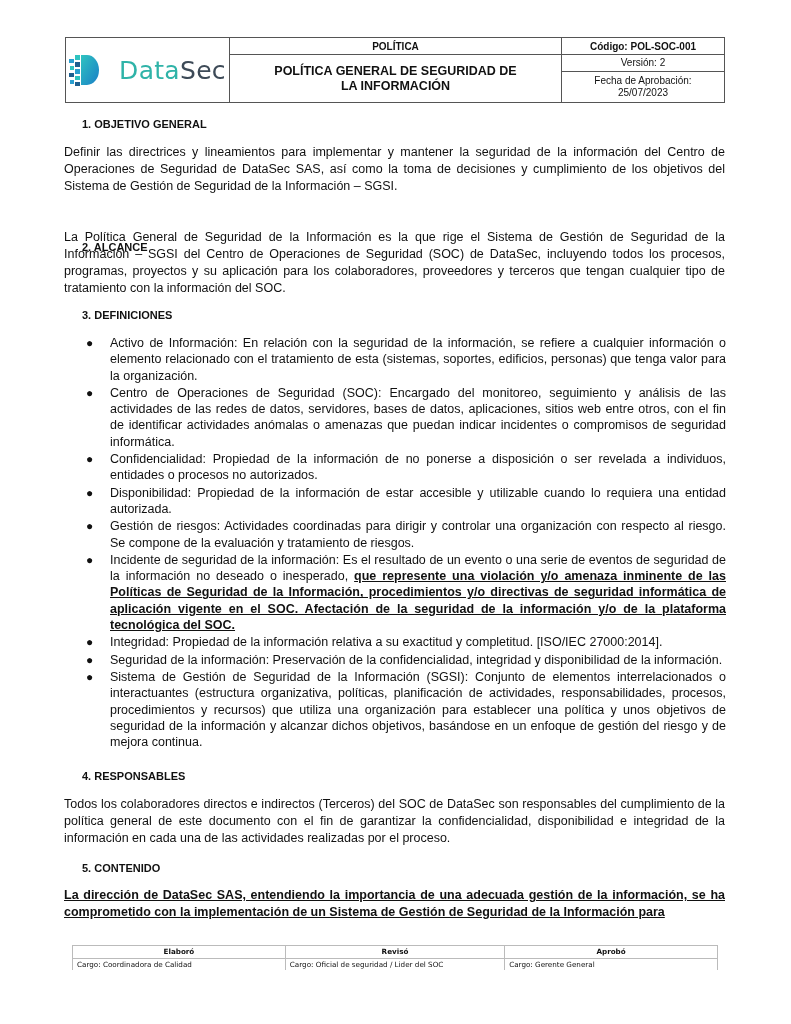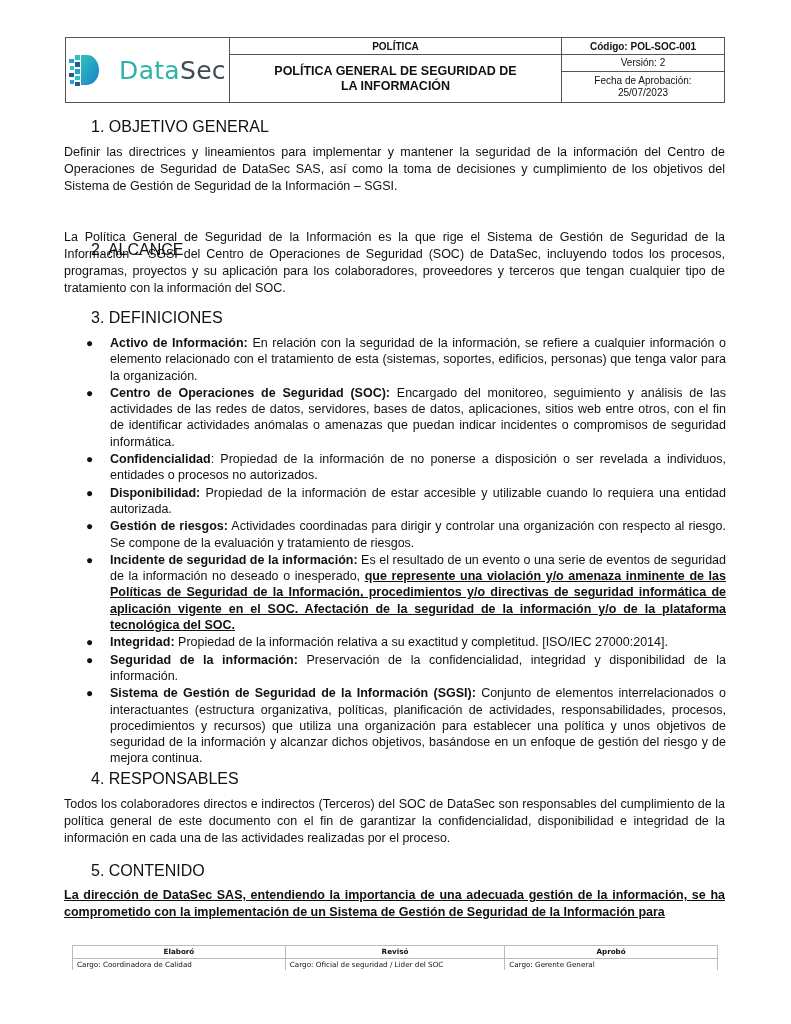--- a/index.html
+++ b/index.html
@@ -11,30 +11,30 @@
     .logo-cell { width: 163px; }
     .logo { display: flex; align-items: center; justify-content: center; gap: 20px; }
     .logo-text { font-family: "DejaVu Sans", sans-serif; font-size: 25px; color: #2fb3a8; letter-spacing: 0.3px; }
     .logo-text .sec { color: #3d4a57; }
     .h-pol { font-size: 10px; font-weight: bold; height: 16px; }
     .h-title { font-size: 12.5px; font-weight: bold; line-height: 15px; }
     .h-code { font-size: 10px; font-weight: bold; width: 162px; height: 16px; }
     .h-ver { font-size: 10px; height: 15px; }
     .h-date { font-size: 10px; line-height: 12px; height: 30px; }
 
-    .sec-h { position: absolute; left: 91px; font-size: 16px; font-weight: normal; }
+    .sec-h { position: absolute; left: 82px; font-size: 11px; font-weight: bold; }
     .para { position: absolute; left: 64px; width: 661px; font-size: 12.5px; line-height: 17px;
             text-align: justify; }
     .u { text-decoration: underline; font-weight: bold; }
 
     .defs { position: absolute; left: 86px; top: 335px; width: 640px; margin: 0; padding: 0; list-style: none; }
     .defs li { position: relative; padding-left: 24px; font-size: 12.5px; line-height: 16.3px;
                text-align: justify; margin-bottom: 1px; }
     .defs li .bullet { position: absolute; left: 0; top: 0; font-size: 12px; }
-    .defs li b { font-weight: bold; }
+    .defs li b { font-weight: normal; }
 
     .ftr { position: absolute; left: 72px; top: 945px; width: 646px; border-collapse: collapse;
            font-family: "DejaVu Sans", sans-serif; }
     .ftr td, .ftr th { border: 1px solid #bbb; font-size: 7.2px; padding: 0 4px; text-align: left;
                        vertical-align: top; line-height: 11.5px; }
     .ftr th { text-align: center; font-weight: bold; height: 11px; }
     .ftr td.c { border-top: none; border-bottom: none; }
     .ftr tr.last td { border-bottom: 1px solid #bbb; }
   </style>
 </head>

